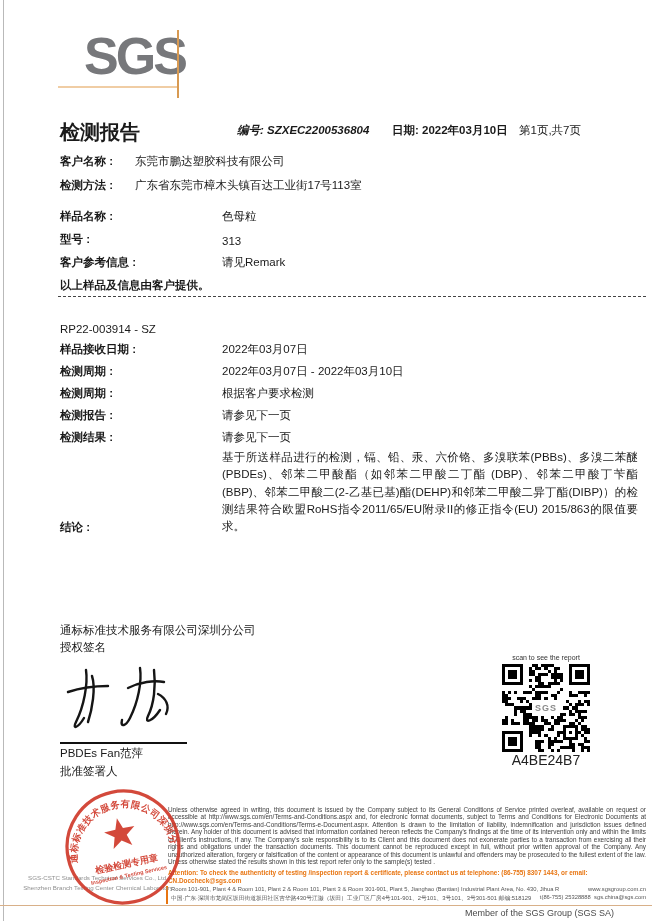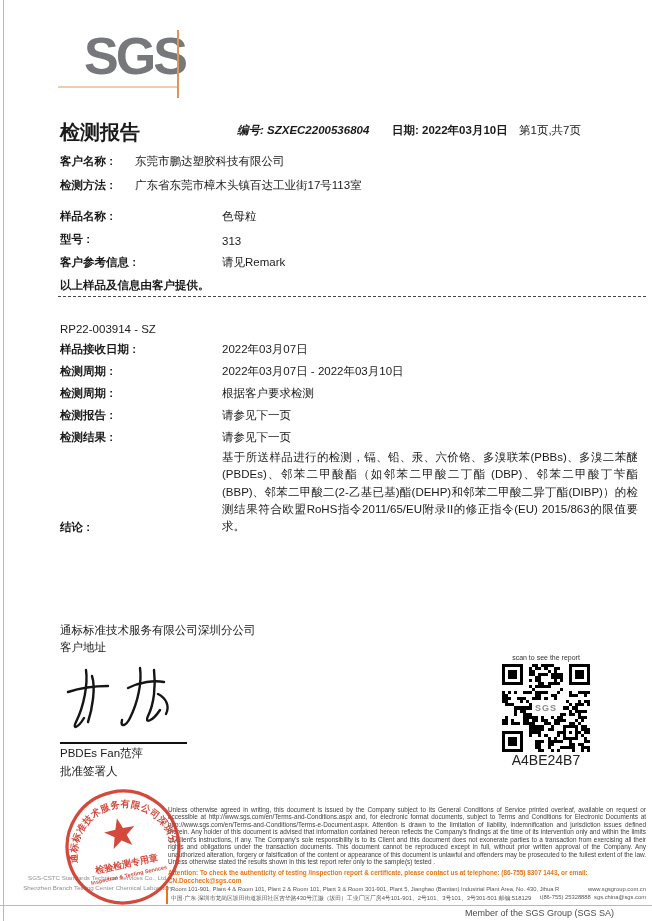--- a/index.html
+++ b/index.html
@@ -153,21 +153,21 @@
     </div>
   </div>
 
   <div class="abs block-conclusion row">
     <span class="lbl w162">结论 :</span>
     <span class="val conclusion-text">基于所送样品进行的检测，镉、铅、汞、六价铬、多溴联苯(PBBs)、多溴二苯醚(PBDEs)、邻苯二甲酸酯（如邻苯二甲酸二丁酯 (DBP)、邻苯二甲酸丁苄酯(BBP)、邻苯二甲酸二(2-乙基已基)酯(DEHP)和邻苯二甲酸二异丁酯(DIBP)）的检测结果符合欧盟RoHS指令2011/65/EU附录II的修正指令(EU) 2015/863的限值要求。</span>
   </div>
 
   <div class="sig-company">
     <div>通标标准技术服务有限公司深圳分公司</div>
-    <div>客户地址</div>
+    <div>授权签名</div>
   </div>
   <svg class="sig-draw" width="150" height="82" viewBox="0 0 150 82">
     <g fill="none" stroke="#151515" stroke-width="2.4" stroke-linecap="round">
       <path d="M6 34 C18 30 34 28 46 28"></path>
       <path d="M24 12 C26 26 22 48 14 64 C10 72 16 70 22 60"></path>
       <path d="M30 18 C34 30 30 52 26 64"></path>
       <path d="M66 30 C78 24 92 22 102 24"></path>
       <path d="M78 10 C80 24 76 44 68 60 C64 68 58 70 60 62"></path>
       <path d="M92 12 C94 28 92 46 86 58 C82 66 90 64 98 52"></path>
       <path d="M96 36 C104 40 108 48 104 56"></path>

